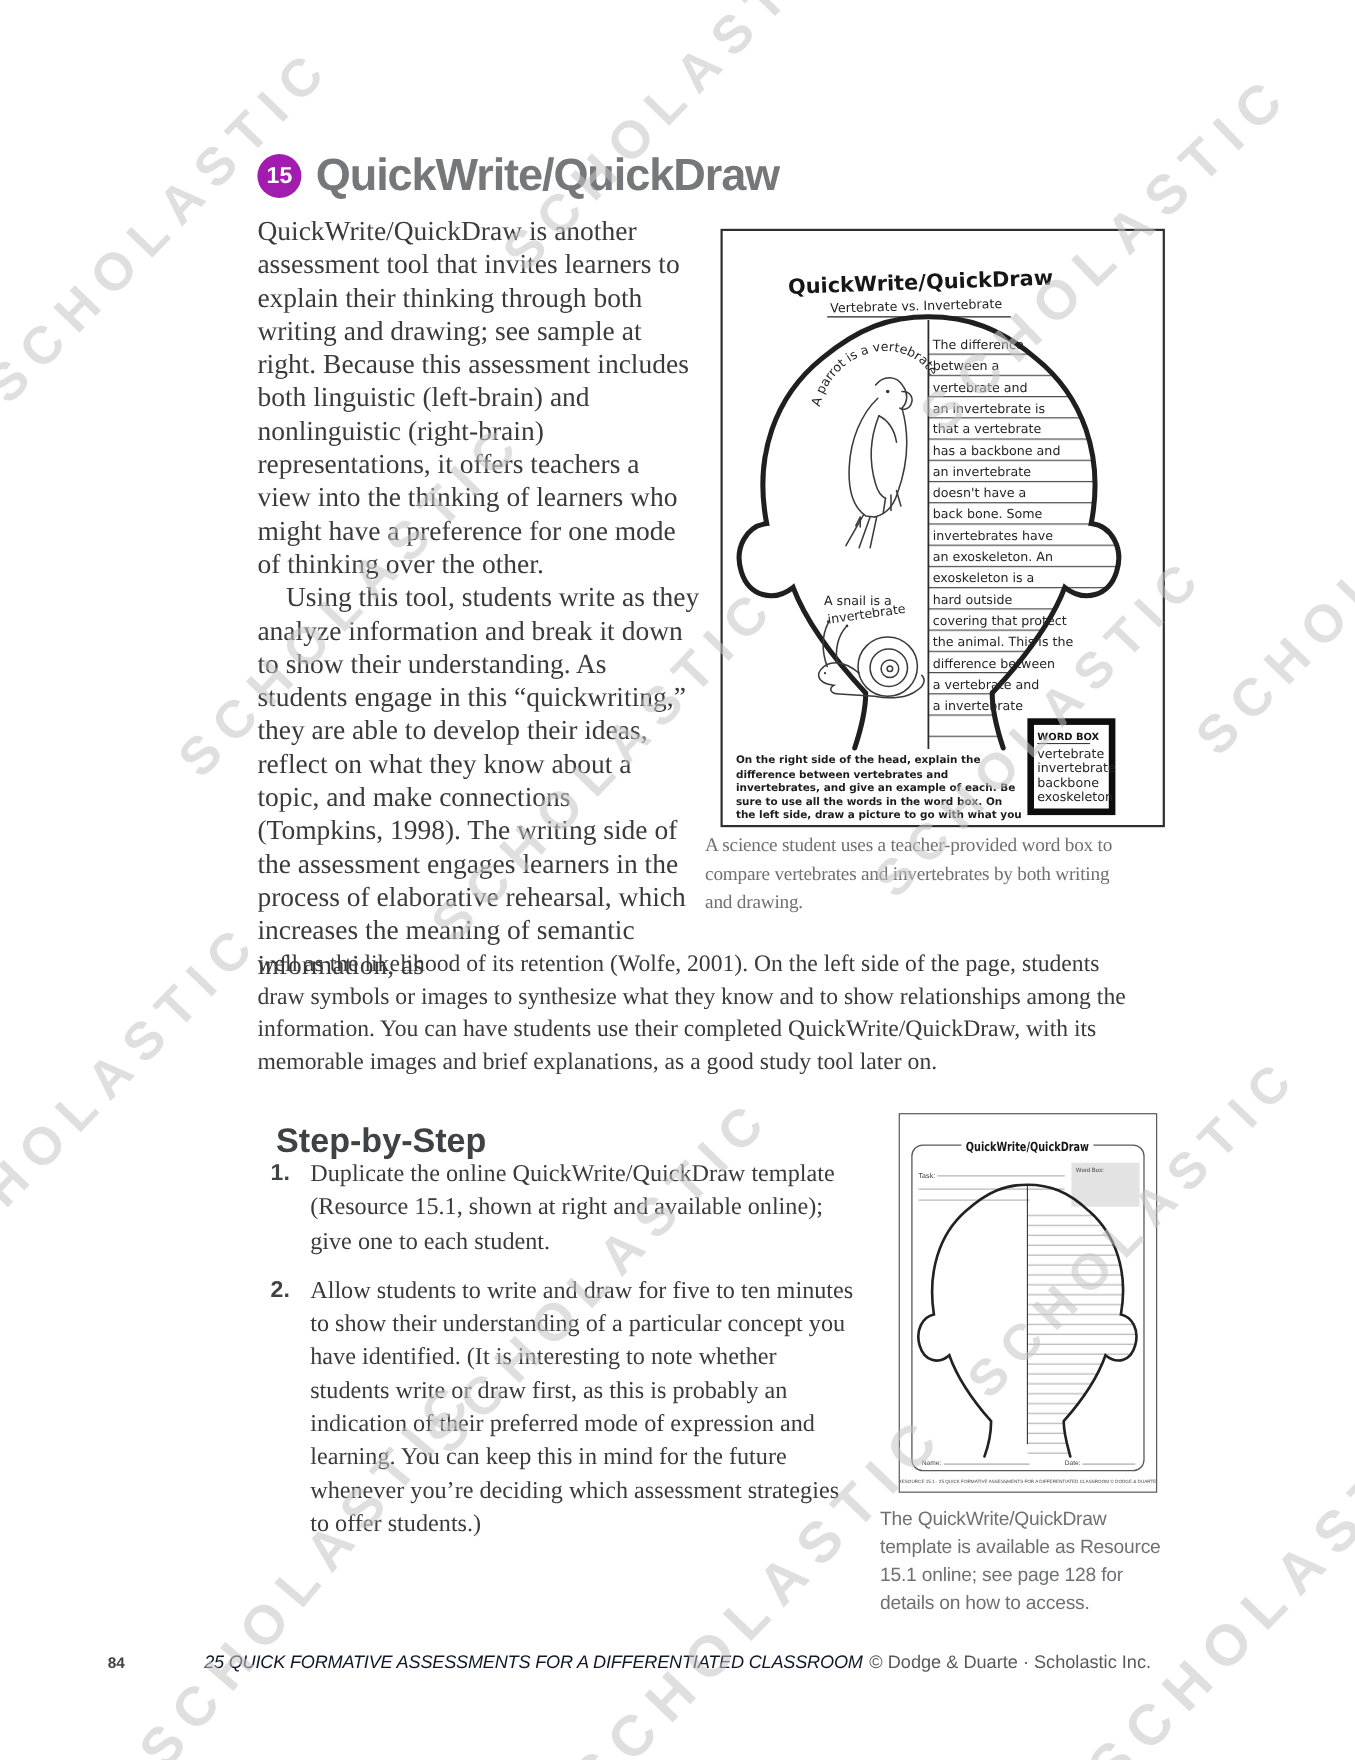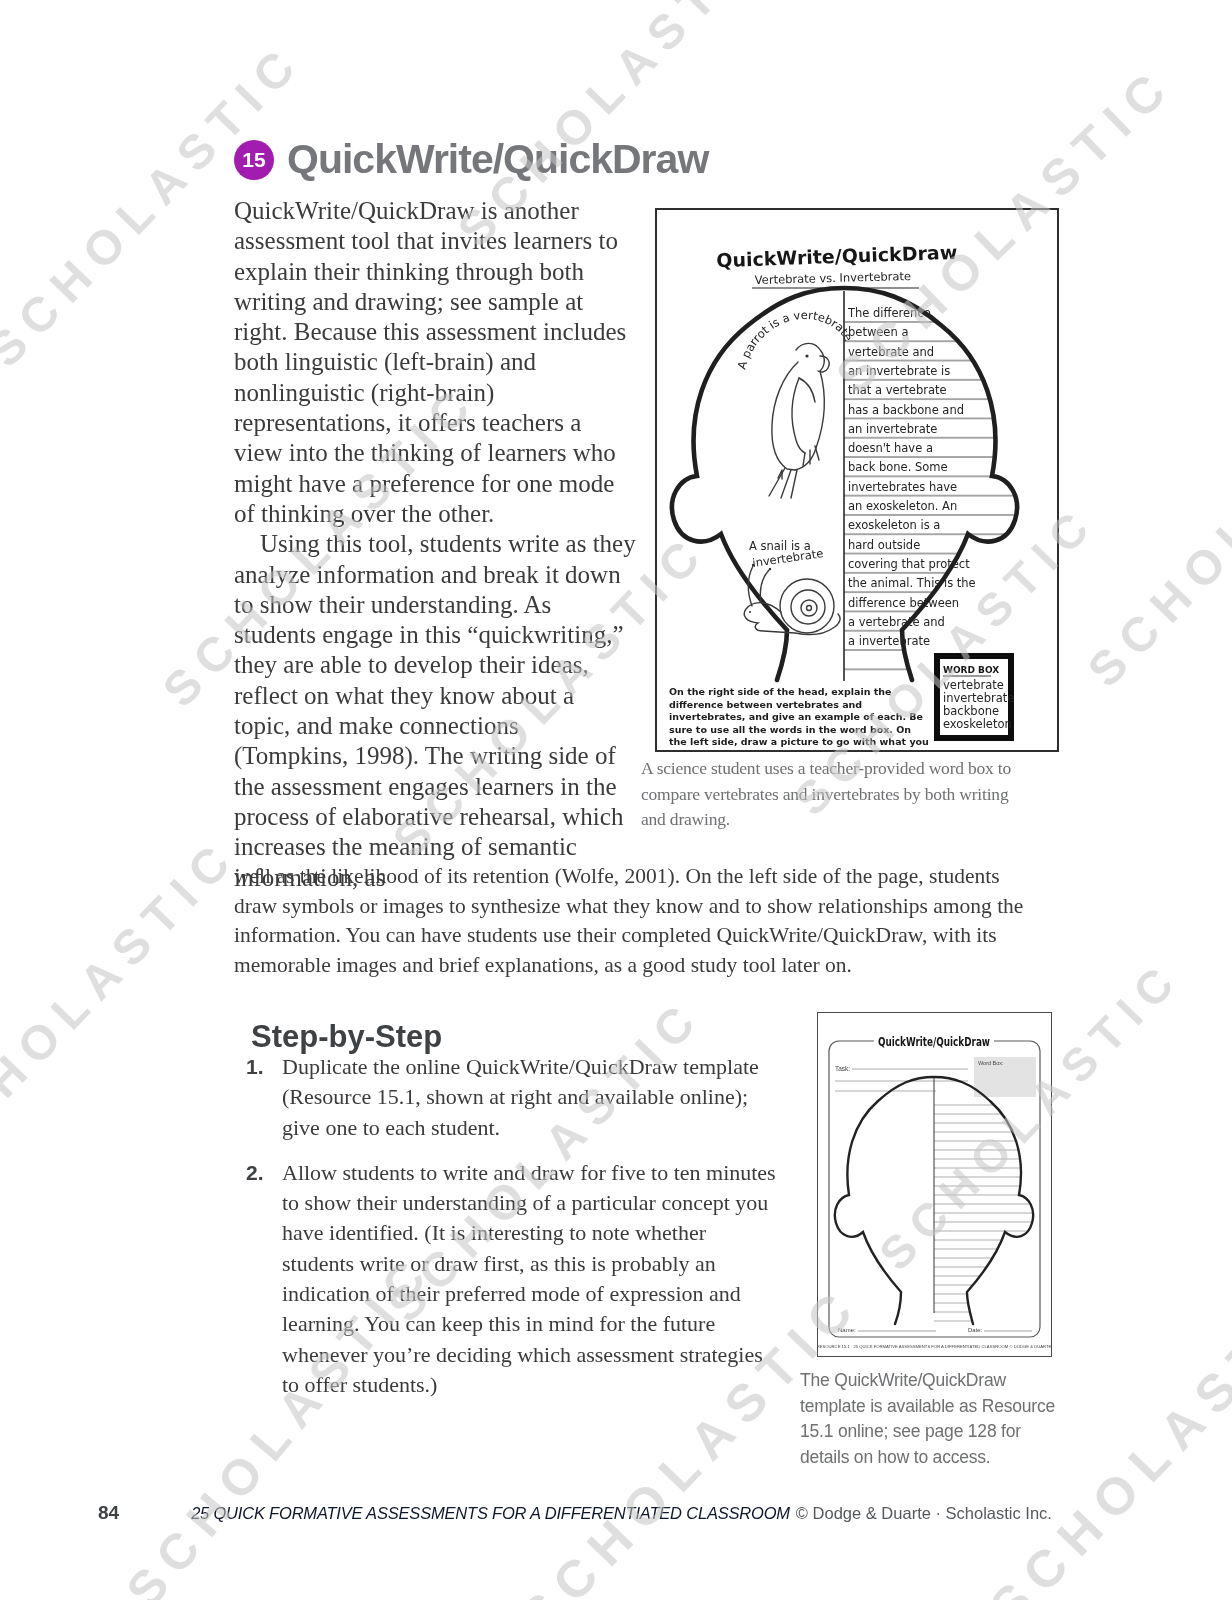--- a/index.html
+++ b/index.html
@@ -35,21 +35,21 @@
   .step-heading{position:absolute;left:234px;top:1002px;margin:17px;z-index:2;
         font-family:"Liberation Sans",sans-serif;font-weight:bold;font-size:31px;color:#3e4245;}
   .steps-list{position:absolute;left:246px;top:1052px;width:530px;z-index:2;}
   .step-item{display:flex;margin-bottom:15px;}
   .step-num{flex:0 0 36px;font-family:"Liberation Sans",sans-serif;font-weight:bold;
             font-size:21px;color:#3e4245;line-height:30.3px;}
   .step-text{font-size:22px;line-height:30.3px;}
   
   .footer{position:absolute;left:98px;top:1502px;width:1050px;display:flex;align-items:baseline;z-index:2;
           font-family:"Liberation Sans",sans-serif;}
-  .pagenum{font-weight:bold;font-size:19px;color:#3e4245;margin-right:72px;}
+  .pagenum{font-weight:bold;font-size:14px;color:#3e4245;margin-right:72px;}
   .footer-title{font-style:italic;font-size:16.5px;color:#0f172a;letter-spacing:-0.2px;}
   .footer-credit{font-size:16.5px;color:#56595b;margin-left:6px;}
   
   .hw{font-family:"DejaVu Sans",sans-serif;font-size:11.5px;fill:#242424;}
   .print-t{font-family:"DejaVu Sans",sans-serif;font-weight:bold;fill:#161616;}
   .instr{font-family:"DejaVu Sans",sans-serif;font-weight:bold;font-size:9.5px;
          line-height:12.5px;color:#1c1c1c;}
   .tpl-lbl{font-family:"Liberation Sans",sans-serif;fill:#444;}
 </style>
 </head>

